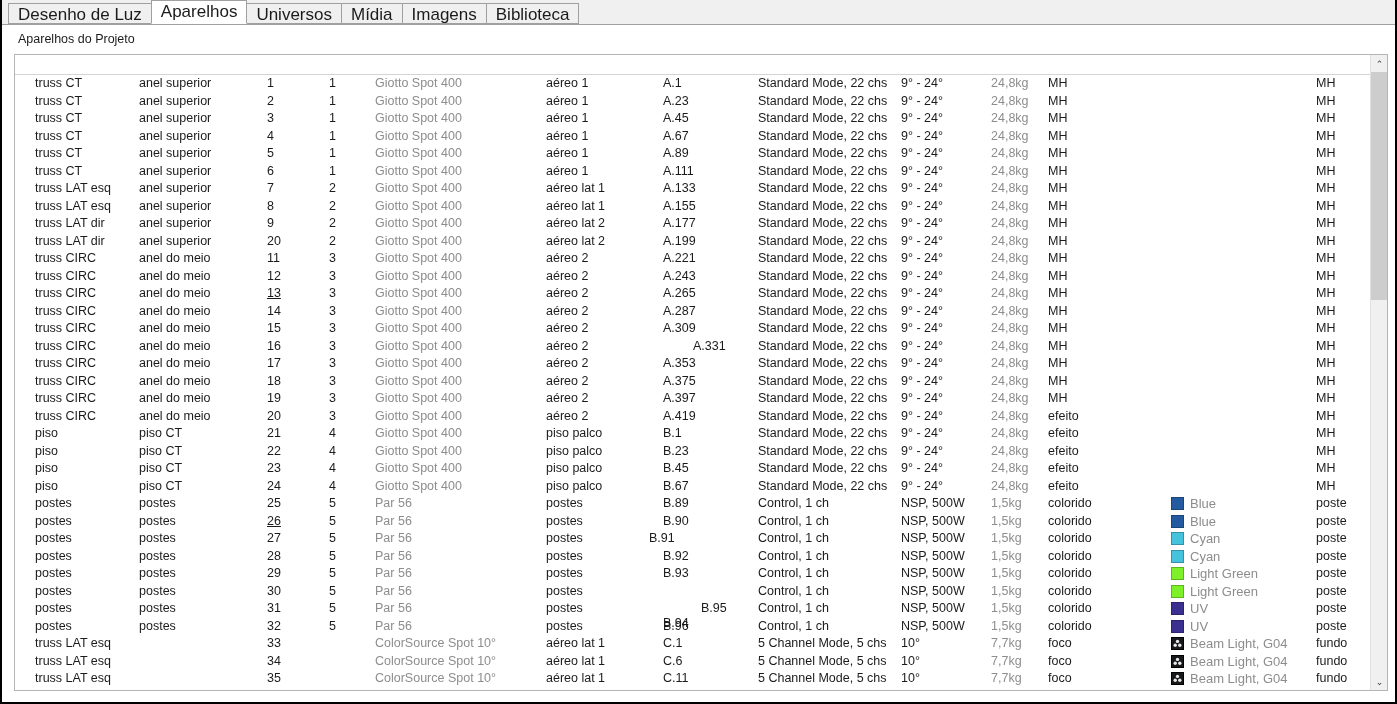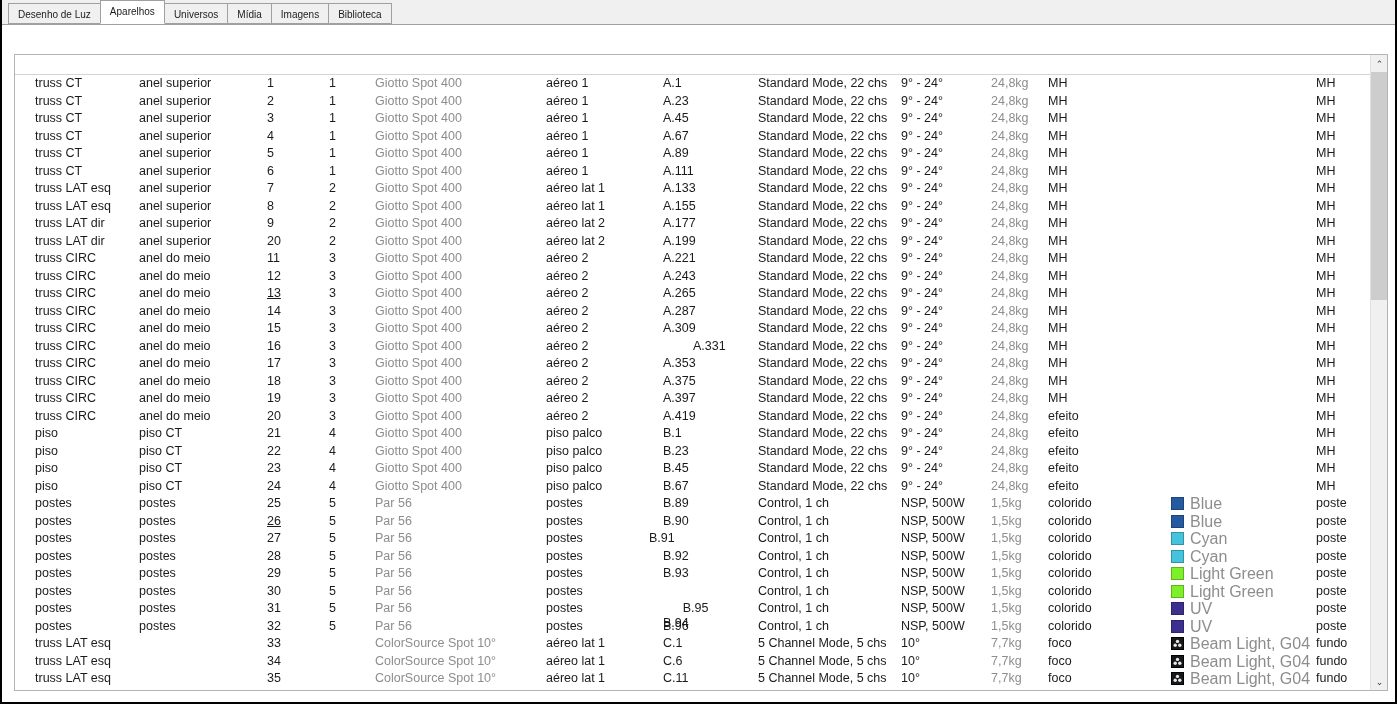--- a/index.html
+++ b/index.html
@@ -40,21 +40,21 @@
     display: flex;
     align-items: flex-end;
     overflow: hidden;
   }
   .tab {
     position: relative;
     height: 21px;
     line-height: 21px;
     padding: 0 9px;
     margin-right: -1px;
-    font-size: 10px;
+    font-size: 17px;
     color: #1b1b1b;
     background: #f0f0f0;
     border: 1px solid #a0a0a0;
     border-bottom: 1px solid #a0a0a0;
     box-sizing: border-box;
     white-space: nowrap;
     cursor: default;
   }
   .tab.active {
     background: #ffffff;
@@ -203,21 +203,21 @@
     height: 13px;
     flex: 0 0 13px;
     margin-right: 6px;
     background: #16181a;
     border: 1px solid #000;
     box-sizing: border-box;
     position: relative;
     overflow: hidden;
   }
   .gobo svg { position:absolute; left:0; top:0; }
-  .swatch-label { color: #8d8d8d; font-size: 16px; }
+  .swatch-label { color: #8d8d8d; font-size: 13px; }
 
   
   .vscroll {
     position: absolute;
     right: 0;
     top: 0;
     width: 17px;
     height: 635px;
     background: #f0f0f0;
     border-left: 1px solid #e2e2e2;
@@ -272,20 +272,35 @@
 
   <div class="tabstrip" id="tabstrip">
       <div class="tab">Desenho de Luz</div>
       <div class="tab active">Aparelhos</div>
       <div class="tab">Universos</div>
       <div class="tab">Mídia</div>
       <div class="tab">Imagens</div>
       <div class="tab">Biblioteca</div>
     </div>
 
+  <div class="panel">
+    <div class="panel-header">
+      <span class="panel-title">Aparelhos do Projeto</span>
+    </div>
+
+    <div class="filter-wrap">
+      <span class="search-icon">
+        <svg width="12" height="12" viewBox="0 0 12 12">
+          <circle cx="5" cy="5" r="3.6" fill="none" stroke="#6f87a6" stroke-width="1.2"></circle>
+          <line x1="7.7" y1="7.7" x2="11" y2="11" stroke="#6f87a6" stroke-width="1.3" stroke-linecap="round"></line>
+        </svg>
+      </span>
+      <input class="filter-input" type="text" placeholder="Filtro" style="">
+    </div>
+  </div>
 
   <div class="grid-frame">
     <div class="grid-head" id="grid-head">
         <div class="hcell" style="left: 14px; width: 118px;"><span>Localização</span></div>
         <div class="hcell" style="left: 118px; width: 128px;"><span>Etiqueta</span></div>
         <div class="hcell" style="left: 246px; width: 62px;"><span>Canal</span></div>
         <div class="hcell" style="left: 308px; width: 46px;"><span>Grupos</span></div>
         <div class="hcell" style="left: 354px; width: 171px;"><span>Nome</span></div>
         <div class="hcell" style="left: 525px; width: 117px;"><span>Circuito</span></div>
         <div class="hcell" style="left: 642px; width: 95px;"><span>Patch</span><span class="sort-caret" style="left: 43px;">⌃</span></div>
@@ -766,21 +781,21 @@
           </div>
           <div class="cell" style="left: 1295px; width: 62px;">poste</div>
         </div>
         <div class="row">
           <div class="cell" style="left: 14px; width: 118px;">postes</div>
           <div class="cell" style="left: 118px; width: 128px;">postes</div>
           <div class="cell" style="left: 246px; width: 62px;">31</div>
           <div class="cell" style="left: 308px; width: 46px;">5</div>
           <div class="cell dim" style="left: 354px; width: 171px;">Par 56</div>
           <div class="cell" style="left: 525px; width: 117px;">postes</div>
-          <div class="cell" style="left: 630px; width: 95px; text-align: center;">B.95</div>
+          <div class="cell" style="left: 680px; width: 95px;">B.95</div>
           <div class="cell" style="left: 737px; width: 143px;">Control, 1 ch</div>
           <div class="cell" style="left: 880px; width: 90px;">NSP, 500W</div>
           <div class="cell dim" style="left: 970px; width: 57px;">1,5kg</div>
           <div class="cell" style="left: 1027px; width: 123px;">colorido</div>
           <div class="cell swatch-cell" style="left: 1150px; width: 145px;">
             <span class="swatch" style="background: rgb(59, 47, 143);"></span>
             <span class="swatch-label">UV</span>
           </div>
           <div class="cell" style="left: 1295px; width: 62px;">poste</div>
         </div>

